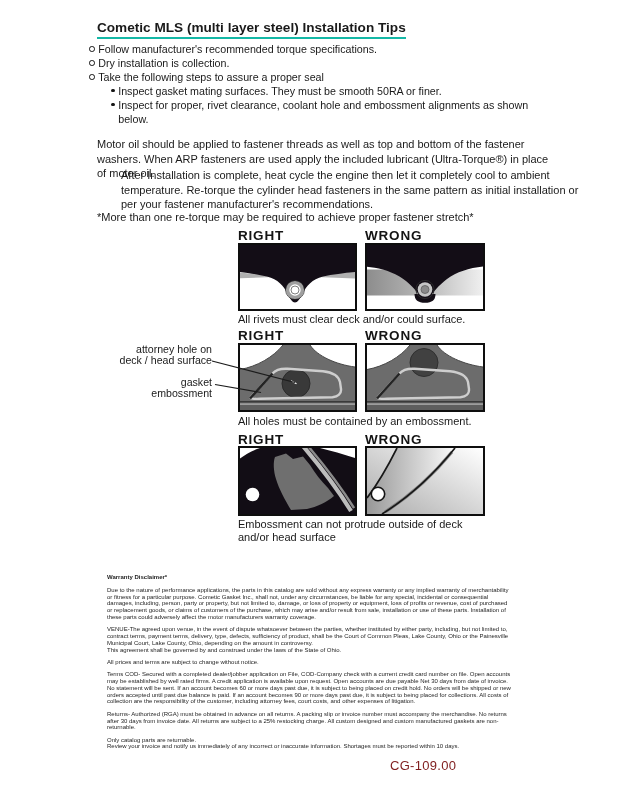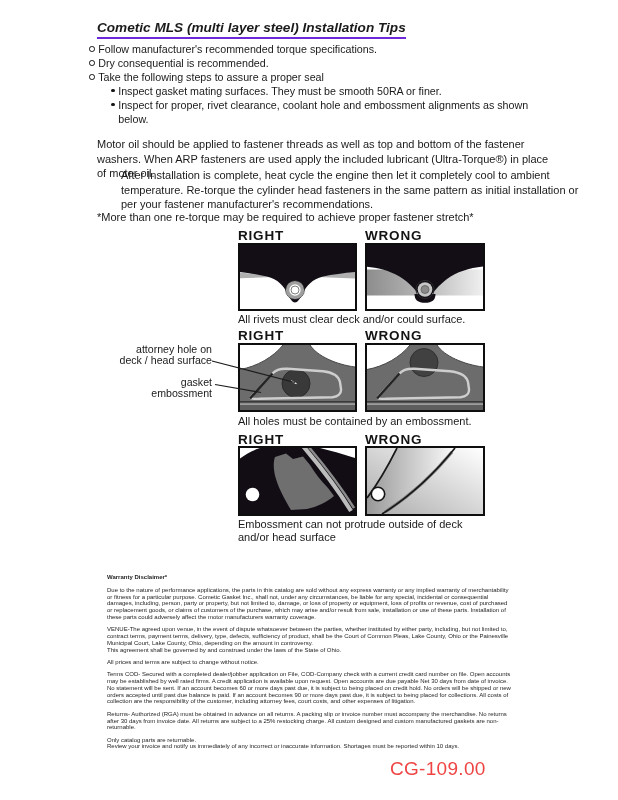--- a/index.html
+++ b/index.html
@@ -1,52 +1,52 @@
 <!DOCTYPE html>
 <html><head>
 <meta charset="utf-8">
 <style>
   html,body{margin:0;padding:0;background:#ffffff;}
   .page{position:relative;width:618px;height:800px;background:#ffffff;overflow:hidden;
         font-family:"Liberation Sans",sans-serif;color:#1a1a1a;}
   .abs{position:absolute;}
-  .title{font-size:13.6px;font-weight:bold;border-bottom:2px solid #6d28d9;padding-bottom:2px;white-space:nowrap;font-style:italic;}
+  .title{font-size:13.6px;font-weight:bold;border-bottom:2px solid #14b8a6;padding-bottom:2px;white-space:nowrap;}
   .body-text{font-size:10.7px;line-height:14px;}
   .bullet-row{display:flex;align-items:flex-start;}
   .b-marker{flex:0 0 auto;width:3.6px;height:3.6px;border:1.1px solid #161616;border-radius:50%;margin:4.4px 3.6px 0 0;}
   .sb-marker{flex:0 0 auto;width:3.8px;height:3.8px;background:#161616;border-radius:50%;margin:4.6px 3.4px 0 0;}
   .sub{margin-left:22px;}
   .section-head{font-size:12.2px;font-weight:bold;}
   .para{font-size:11px;line-height:14.6px;width:462px;}
   .dg-head{font-size:13.5px;font-weight:bold;letter-spacing:0.8px;text-align:left;color:#141414;}
   .panel{position:absolute;border:2px solid #0e0e0e;box-sizing:border-box;background:#fff;}
   .panel svg{display:block;width:100%;height:100%;}
   .caption{font-size:11px;line-height:12.6px;}
   .dlabel{font-size:10.6px;line-height:11.4px;text-align:right;width:94px;}
   .legal{position:absolute;left:107px;top:574px;width:407px;font-size:6px;line-height:6.8px;color:#1f1f1f;}
   .legal p{margin:0 0 5.5px 0;}
   .legal p.tight{margin-bottom:0;}
   .legal .lg-head{margin:0 0 6px 0;font-weight:bold;}
-  .footer-code{font-size:19px;color:#ef4444;letter-spacing:0.3px;}
+  .footer-code{font-size:13px;color:#7f1d1d;letter-spacing:0.3px;}
 </style>
 </head>
 <body>
 
 <div class="page">
 
   <div class="abs title" style="left:97px;top:20px;">Cometic MLS (multi layer steel) Installation Tips</div>
 
   <div class="abs body-text" style="left:89px;top:42px;width:470px;">
     <div class="bullet-row">
       <span class="b-marker"></span>
       <span>Follow manufacturer's recommended torque specifications.</span>
     </div>
     <div class="bullet-row">
       <span class="b-marker"></span>
-      <span>Dry consequential is recommended.</span>
+      <span>Dry installation is collection.</span>
     </div>
     <div class="bullet-row">
       <span class="b-marker"></span>
       <span>Take the following steps to assure a proper seal</span>
     </div>
     <div class="bullet-row sub">
       <span class="sb-marker"></span>
       <span>Inspect gasket mating surfaces.  They must be smooth 50RA or finer.</span>
     </div>
     <div class="bullet-row sub">

